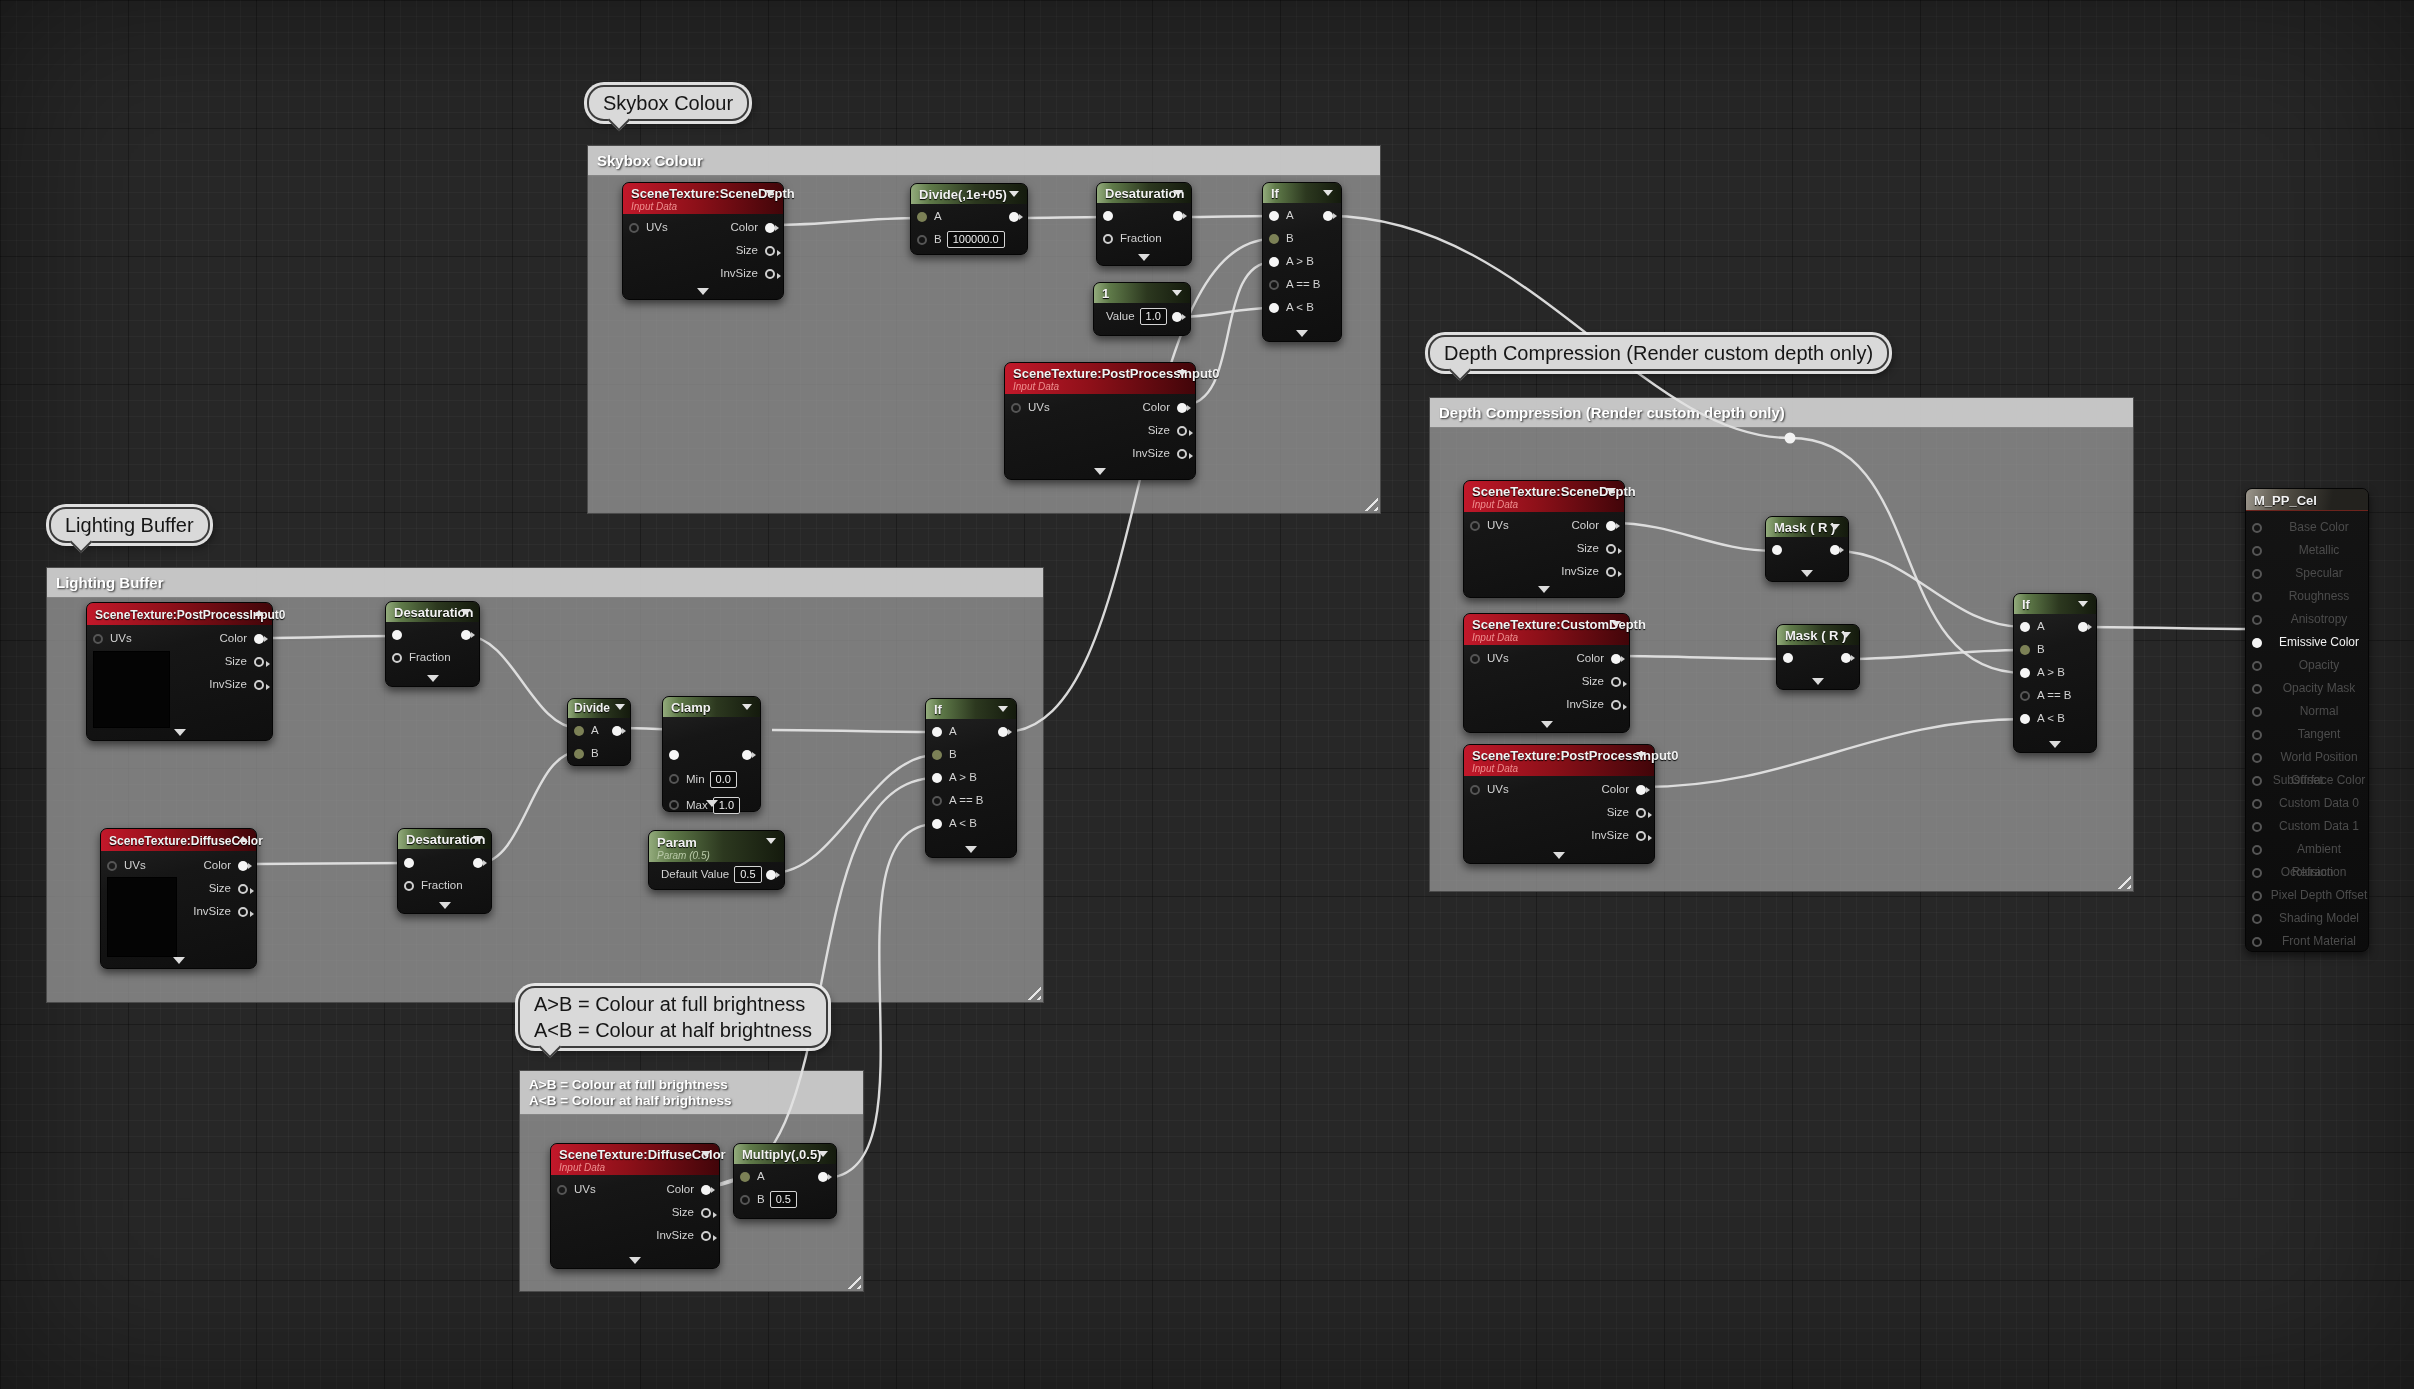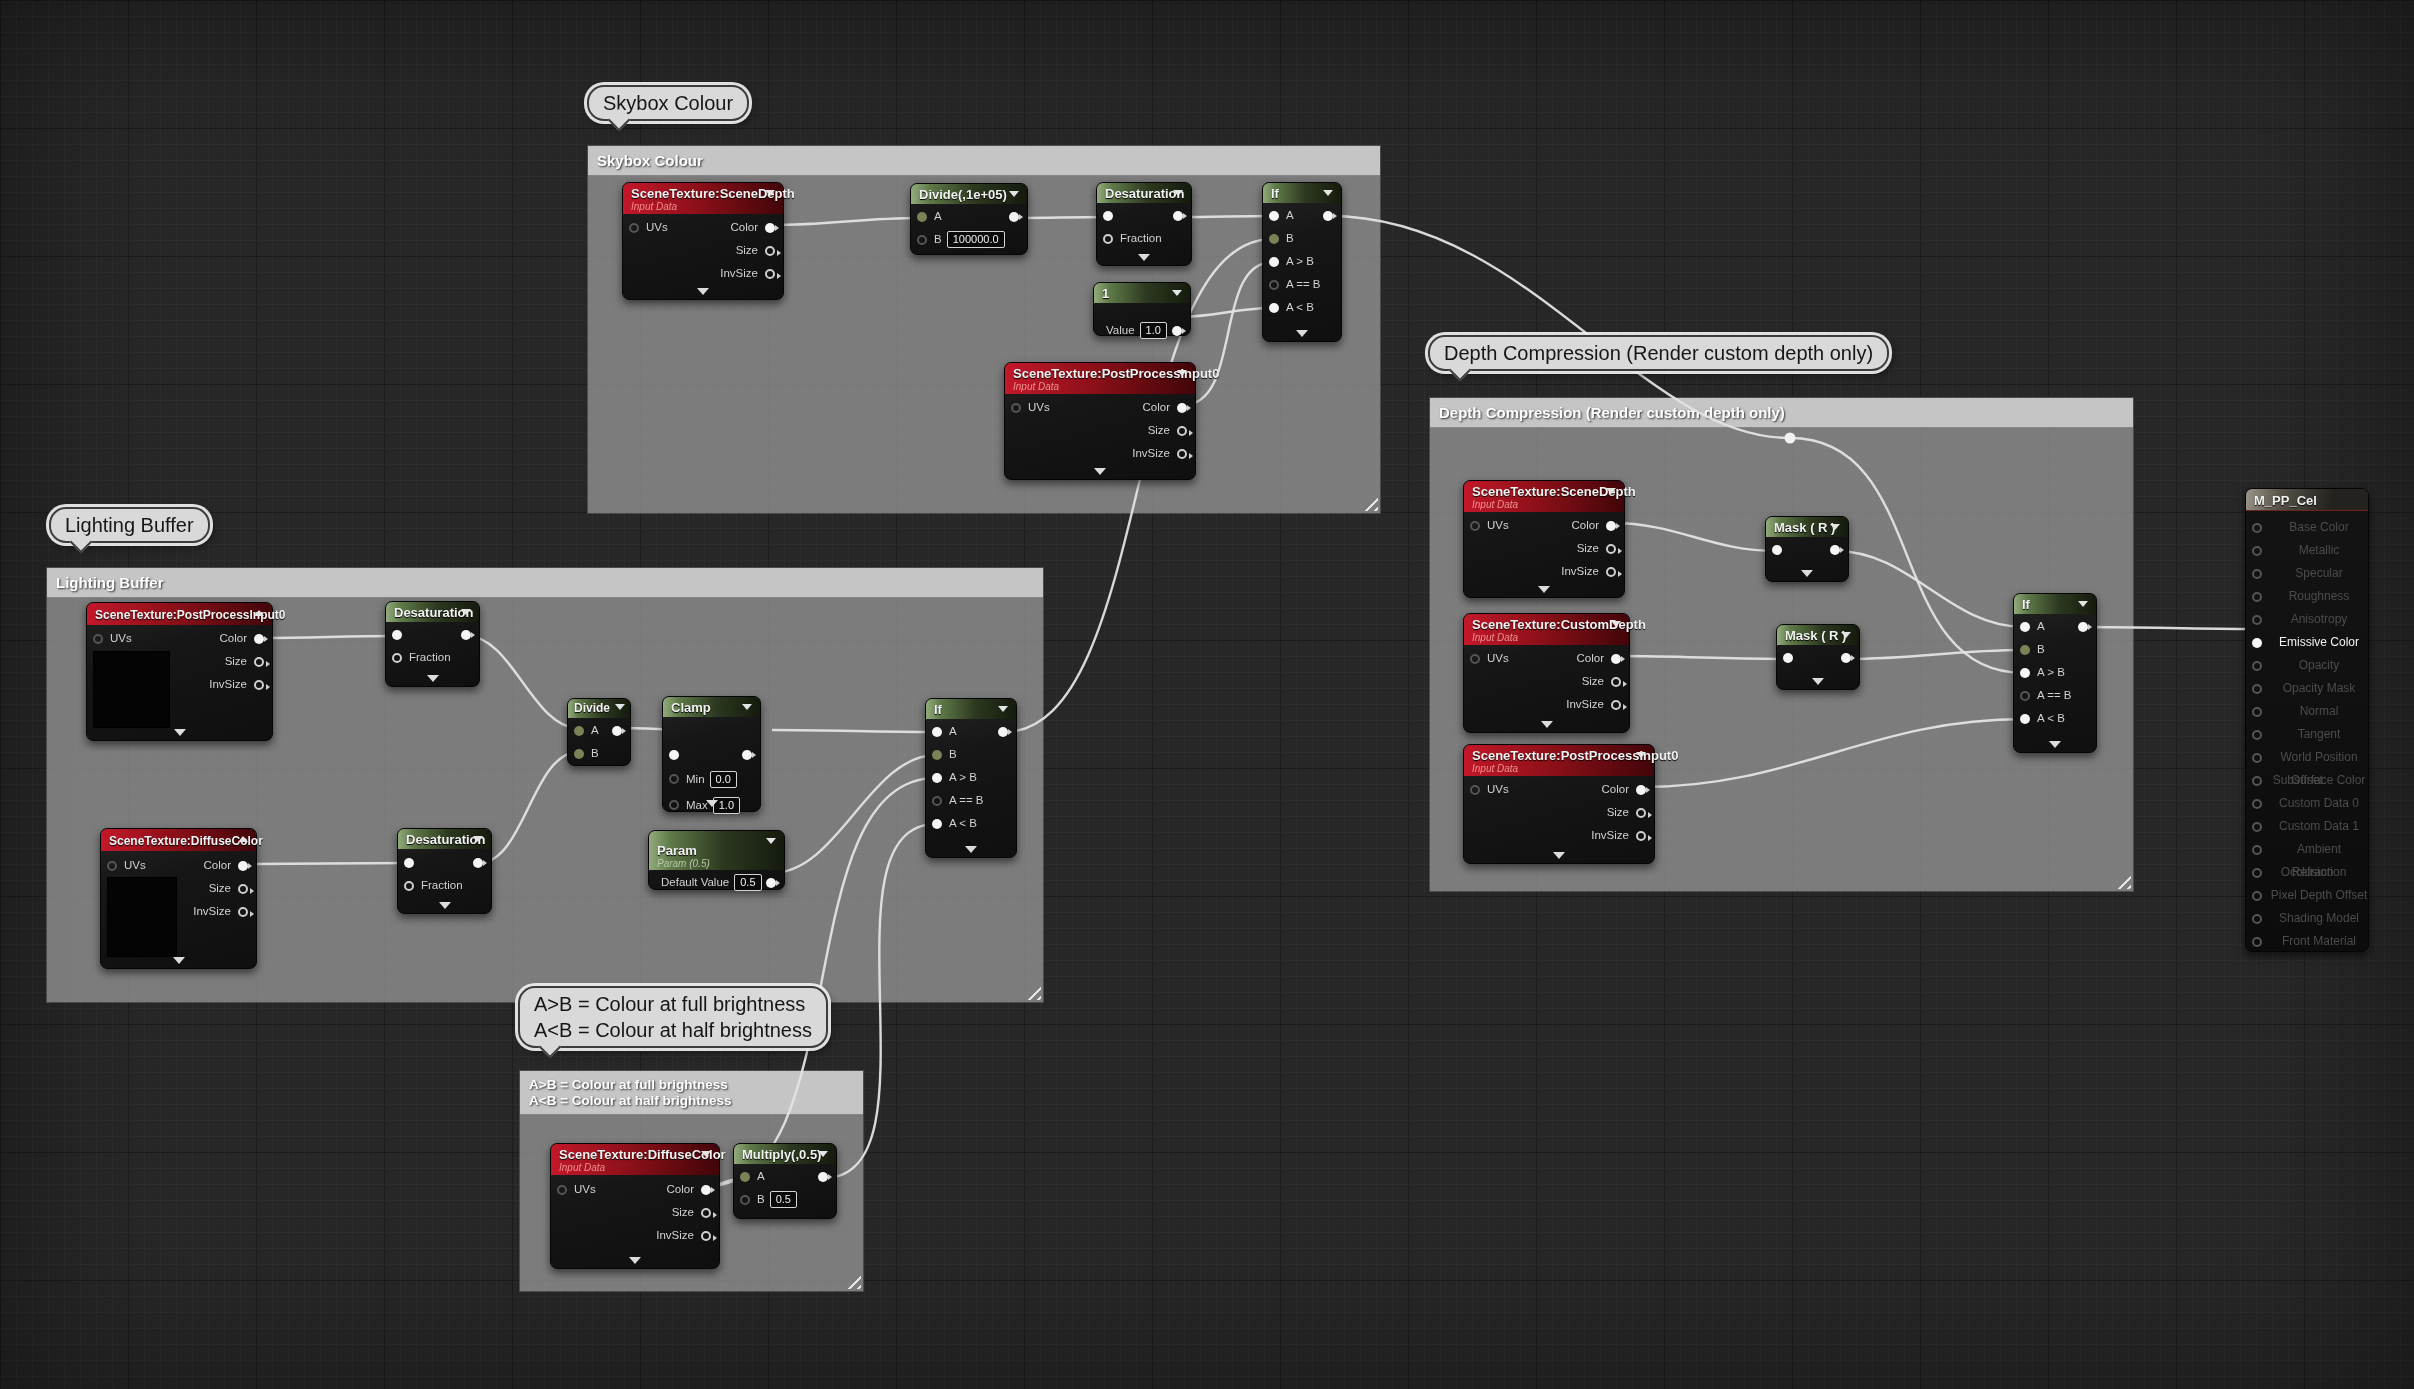--- a/index.html
+++ b/index.html
@@ -184,21 +184,21 @@
       <div class="row"><span class="pin in hollow"></span><span class="lab-in">Fraction</span></div>
     </div>
     <div class="bchev"></div>
   </div>
 
   <div class="node" style="left:1093px;top:282px;width:96px;height:52px;">
     <div class="hdr green">
       <span class="t">1</span>
       <div class="chev-d"></div>
     </div>
-    <div class="row" style="margin-top:16px;"><span class="lab-in" style="margin-left:12px;">Value</span><span class="vbox">1.0</span><span class="pin out filled"></span></div>
+    <div class="row" style="margin-top:2px;"><span class="lab-in" style="margin-left:12px;">Value</span><span class="vbox">1.0</span><span class="pin out filled"></span></div>
   </div>
 
   <div class="node" style="left:1262px;top:182px;width:78px;height:158px;">
     <div class="hdr green">
       <span class="t">If</span>
       <div class="chev-d"></div>
     </div>
     <div style="padding-top:1px;">
       <div class="row"><span class="pin in filled"></span><span class="lab-in">A</span><span class="pin out filled"></span></div>
       <div class="row"><span class="pin in olive"></span><span class="lab-in">B</span></div>
@@ -320,21 +320,21 @@
           <span class="pin in filled"></span>
           <span class="pin out filled"></span>
         </div>
       <div class="row" style="height:26px;line-height:26px;"><span class="pin in dim"></span><span class="lab-in">Min</span><span class="vbox">0.0</span></div>
       <div class="row" style="height:26px;line-height:26px;"><span class="pin in dim"></span><span class="lab-in">Max</span><span class="vbox">1.0</span></div>
     </div>
     <div class="bchev"></div>
   </div>
 
   <div class="node" style="left:648px;top:830px;width:135px;height:58px;">
-    <div class="hdr green" style="padding-top:12px;padding-bottom:1px;">
+    <div class="hdr green" style="padding-top:4px;padding-bottom:1px;">
       <span class="t">Param</span>
       <span class="sub" style="color:#b9c9a8;">Param (0.5)</span>
       <div class="chev-d"></div>
     </div>
     <div class="row" style="margin-top:1px;"><span class="lab-in" style="margin-left:12px;">Default Value</span><span class="vbox">0.5</span><span class="pin out filled"></span></div>
   </div>
 
   <div class="node" style="left:925px;top:698px;width:90px;height:158px;">
     <div class="hdr green">
       <span class="t">If</span>

